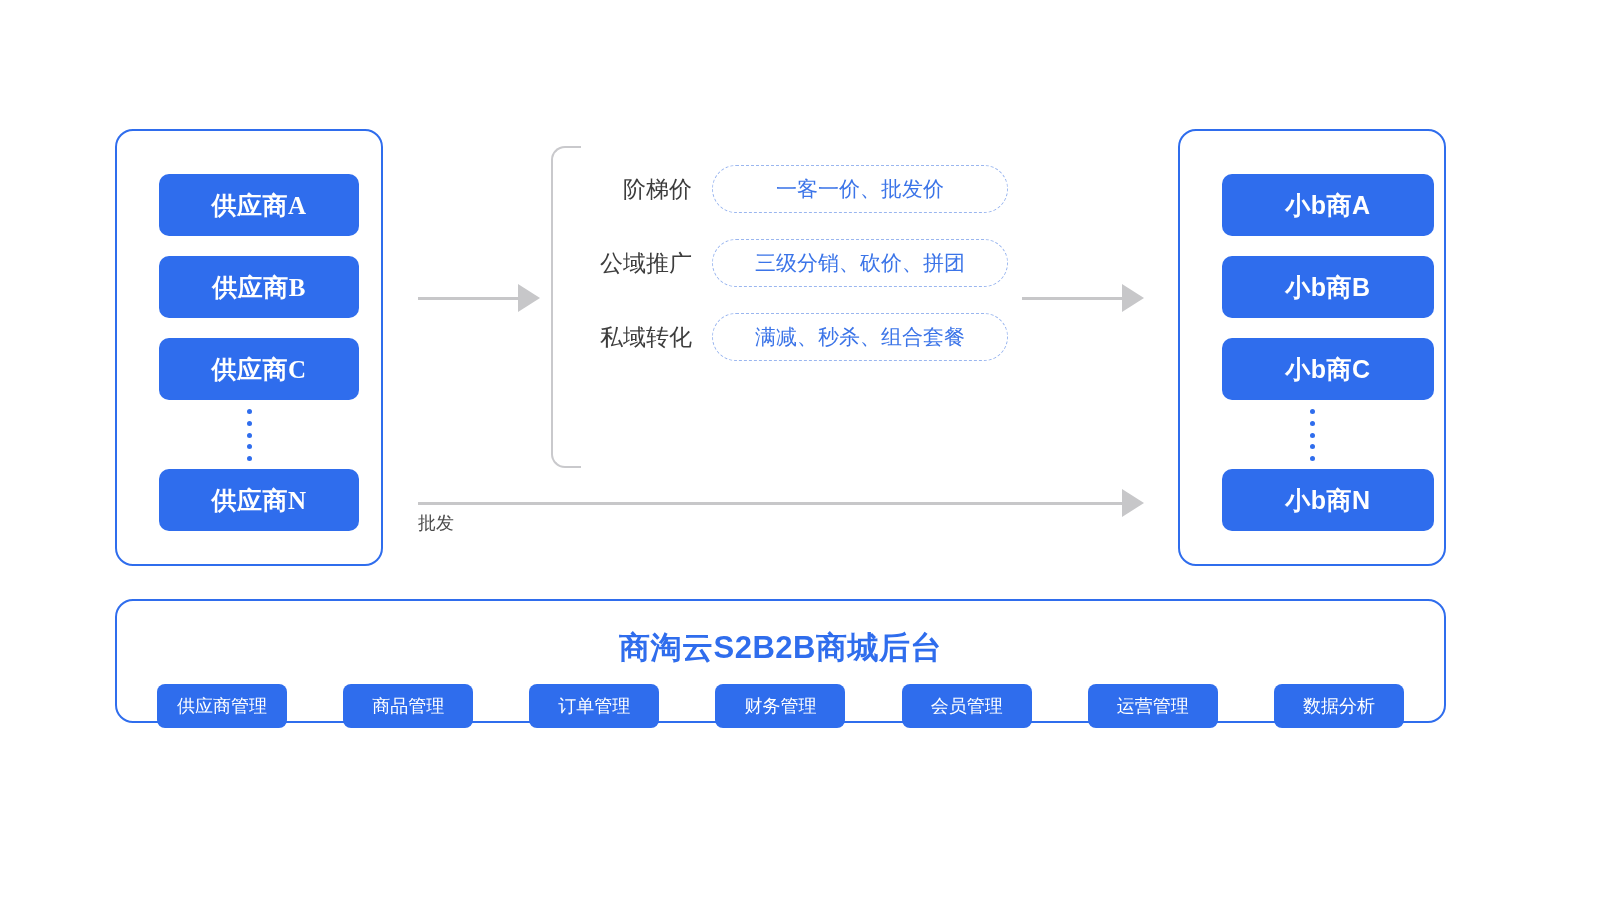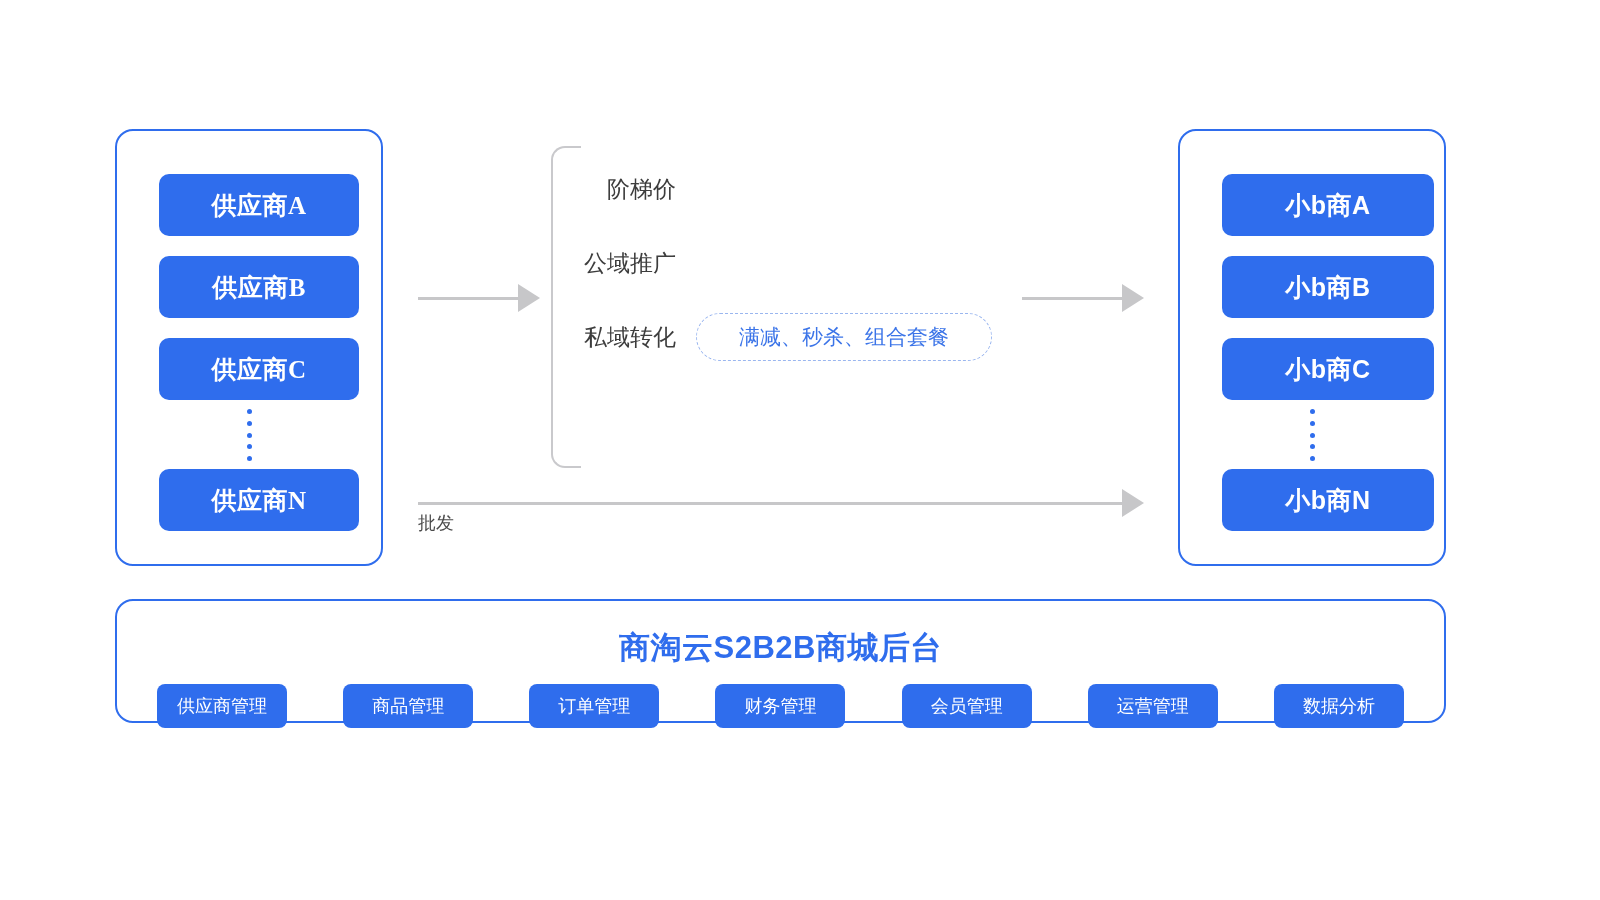--- a/index.html
+++ b/index.html
@@ -104,20 +104,21 @@
     position: absolute;
     left: 578px;
     top: 165px;
     width: 430px;
   }
   .feature-row {
     display: flex;
     align-items: center;
     height: 48px;
     margin-bottom: 26px;
+    margin-left: 16px;
   }
   .feature-row:last-child { margin-bottom: 0; }
   .feature-label {
     width: 118px;
     text-align: right;
     padding-right: 20px;
     font-size: 23px;
     color: #3d3d3d;
     white-space: nowrap;
     box-sizing: border-box;
@@ -233,23 +234,29 @@
 <div class="arrow" id="arrow-left-to-mid">
   <div class="shaft"></div>
   <div class="head"></div>
 </div>
 
 <div id="feature-bracket"></div>
 
 <div id="feature-list">
   <div class="feature-row">
     <div class="feature-label">阶梯价</div>
+    <div class="feature-tag">
+      <span>一客一价、批发价</span>
+    </div>
   </div>
   <div class="feature-row">
     <div class="feature-label">公域推广</div>
+    <div class="feature-tag">
+      <span>三级分销、砍价、拼团</span>
+    </div>
   </div>
   <div class="feature-row">
     <div class="feature-label">私域转化</div>
     <div class="feature-tag">
       <span>满减、秒杀、组合套餐</span>
     </div>
   </div>
 </div>
 
 <div class="arrow" id="arrow-mid-to-right">

